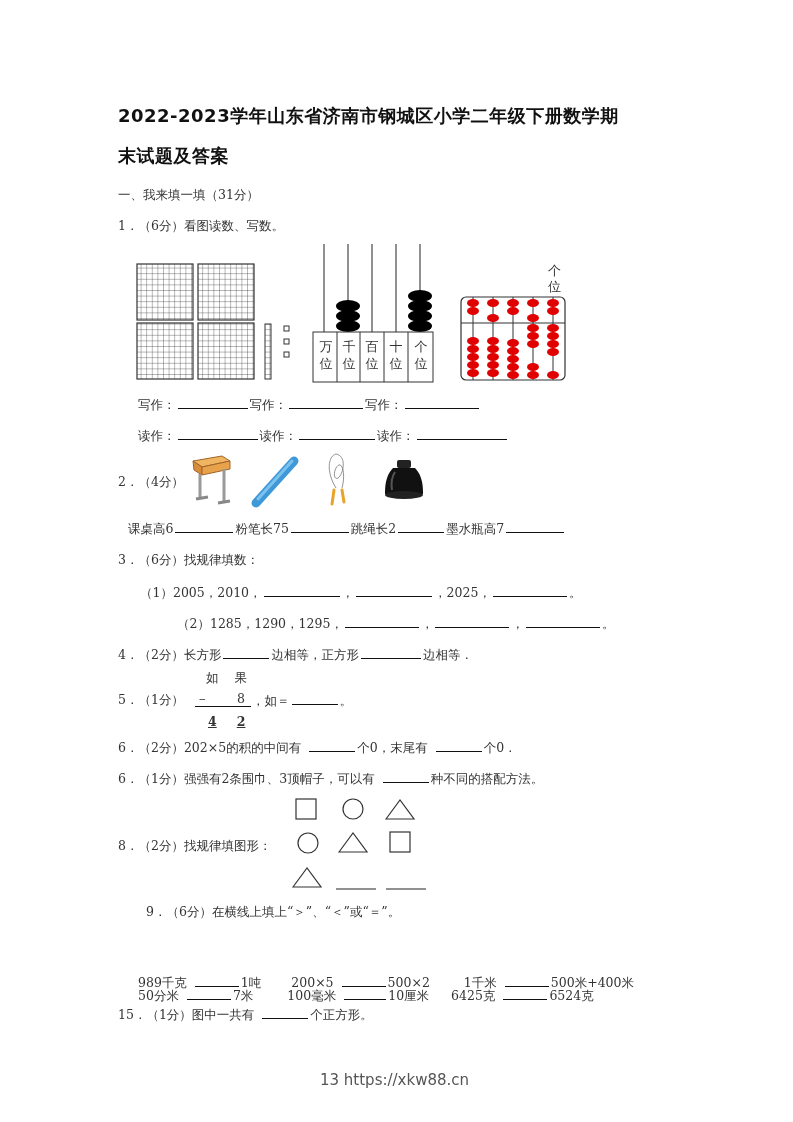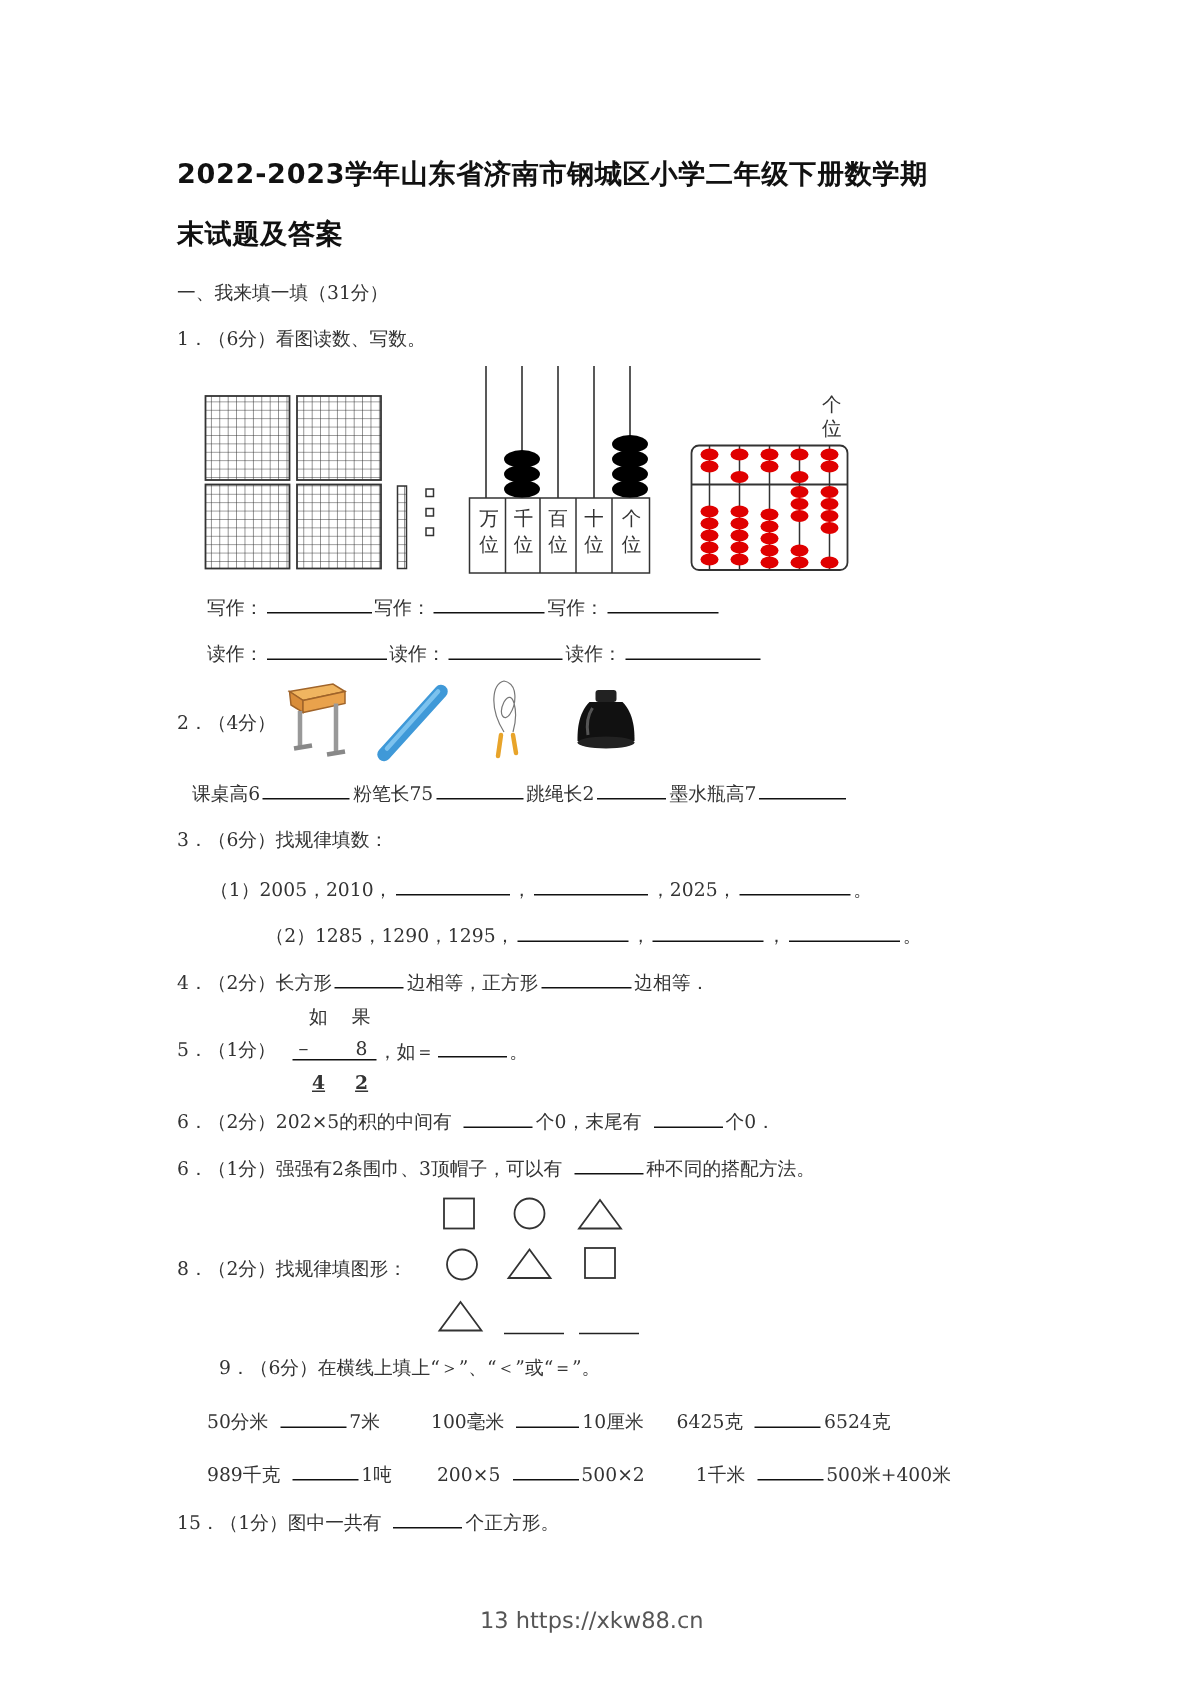--- a/index.html
+++ b/index.html
@@ -241,21 +241,21 @@
       <path d="M49 57 L63 38 L77 57 Z"></path>
       <rect x="100" y="37" width="20" height="20"></rect>
       <path d="M3 92 L17 73 L31 92 Z"></path>
     </g>
     <line x1="46" y1="94" x2="86" y2="94" stroke="#222" stroke-width="1"></line>
     <line x1="96" y1="94" x2="136" y2="94" stroke="#222" stroke-width="1"></line>
   </svg>
 </div>
 
 <div class="abs t" style="left:118px; top:904px;margin-left:28px;">9．（6分）在横线上填上“＞”、“＜”或“＝”。</div>
-<div class="abs t" style="left:138px; top:939px;">
+<div class="abs t" style="left:138px; top:987px;">
   <span>50分米</span><span class="blank" style="width:44px;margin-left:8px"></span><span>7米</span>
   <span style="display:inline-block;width:26px"></span>
   <span>100毫米</span><span class="blank" style="width:42px;margin-left:8px"></span><span>10厘米</span>
   <span style="display:inline-block;width:14px"></span>
   <span>6425克</span><span class="blank" style="width:44px;margin-left:8px"></span><span>6524克</span>
 </div>
 <div class="abs t" style="left:138px; top:974px;">
   <span>989千克</span><span class="blank" style="width:44px;margin-left:8px"></span><span>1吨</span>
   <span style="display:inline-block;width:22px"></span>
   <span>200×5</span><span class="blank" style="width:44px;margin-left:8px"></span><span>500×2</span>

